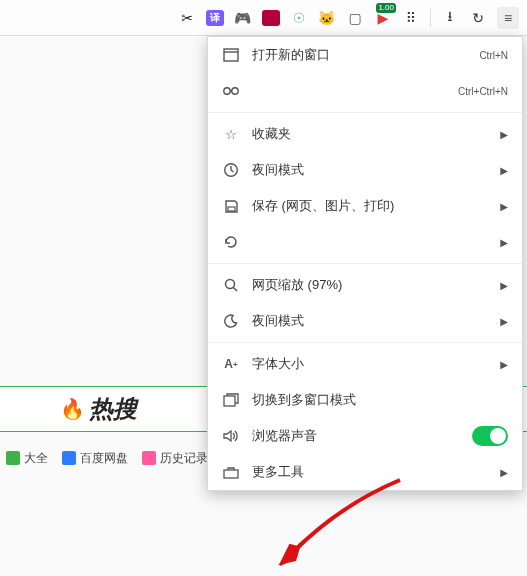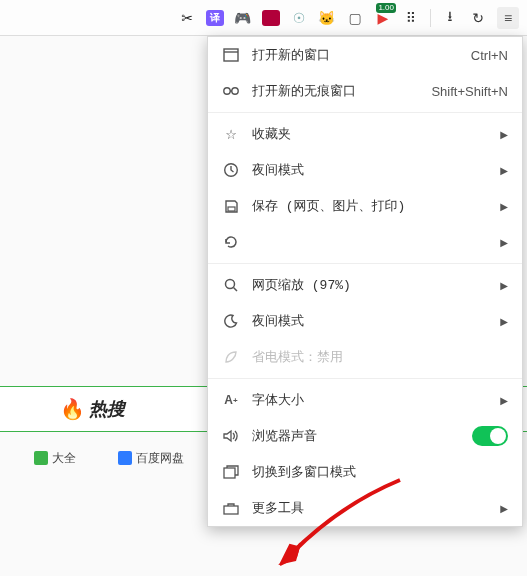--- a/index.html
+++ b/index.html
@@ -54,33 +54,33 @@
     left:0; right:0; top: 350px;
     border-top:1px solid #3cb34a;
     border-bottom:1px solid #3cb34a;
     height:46px;
     display:flex;
     align-items:center;
     padding-left:60px;
     background:#fff;
   }
   .flame { color:#ff5530; font-size:20px; margin-right:4px;}
-  .hot-text { font-weight:bold; font-style:italic; font-size:18px; color:#272727;}
+  .hot-text { font-weight:bold; font-style:italic; font-size:24px; color:#272727;}
   .links-row {
     position:absolute;
     left:0; right:0; top: 410px;
     height:24px;
     display:flex;
     align-items:center;
     gap:14px;
     padding-left:6px;
     font-size:12px;
     color:#444;
   }
-  .link { display:flex; align-items:center; gap:4px;margin-left:28px; }
+  .link { display:flex; align-items:center; gap:4px; }
   .link .li-icon { width:14px; height:14px; border-radius:2px; display:inline-block;}
   
   .menu {
     position:absolute;
     top: 36px;
     right: 4px;
     width: 316px;
     background:#fff;
     border:1px solid #d8d8d8;
     box-shadow: 0 4px 14px rgba(0,0,0,.25);
@@ -96,23 +96,23 @@
     gap:12px;
     position:relative;
   }
   .menu-item.disabled { color:#bbb; }
   .mi-icon {
     width:18px; height:18px;
     display:flex; align-items:center; justify-content:center;
     color:#555; flex-shrink:0;
   }
   .menu-item.disabled .mi-icon { color:#ccc; }
-  .mi-label { flex:0 0 auto;font-family:Liberation Mono, monospace; }
+  .mi-label { flex:0 0 auto; }
   .mi-fill { flex:1; }
-  .mi-hint { color:#555; font-size:13px; }
+  .mi-hint { color:#555; font-size:10px; }
   .mi-arrow { color:#555; font-size:10px; }
   .menu-sep { height:1px; background:#eee; margin:3px 0; }
   .toggle {
     width:36px; height:20px; border-radius:10px;
     background:#10c257; position:relative; flex-shrink:0;
   }
   .toggle::after {
     content:""; position:absolute; right:2px; top:2px;
     width:16px; height:16px; background:#fff; border-radius:50%;
   }
@@ -150,21 +150,21 @@
     <span class="link">
       <span class="li-icon" style="background:#3cb34a"></span>
       <span>大全</span>
     </span>
     <span class="link">
       <span class="li-icon" style="background:#2d7bff"></span>
       <span>百度网盘</span>
     </span>
     <span class="link">
       <span class="li-icon" style="background:#ff5a9e"></span>
-      <span>省电模式</span>
+      <span>历史记录</span>
     </span>
   </div>
 </div>
 
 <div class="menu">
   <div class="menu-item">
     <span class="mi-icon">
         <svg width="16" height="14" viewBox="0 0 16 14">
           <rect x="1" y="1" width="14" height="12" fill="none" stroke="#555" stroke-width="1.4"></rect>
           <line x1="1" y1="4" x2="15" y2="4" stroke="#555" stroke-width="1.4"></line>
@@ -175,23 +175,22 @@
     <span class="mi-hint">Ctrl+N</span>
   </div>
   <div class="menu-item">
     <span class="mi-icon">
         <svg width="18" height="10" viewBox="0 0 18 10">
           <circle cx="5" cy="5" r="3.2" fill="none" stroke="#555" stroke-width="1.4"></circle>
           <circle cx="13" cy="5" r="3.2" fill="none" stroke="#555" stroke-width="1.4"></circle>
           <line x1="8" y1="5" x2="10" y2="5" stroke="#555" stroke-width="1.4"></line>
         </svg>
       </span>
-    <span class="mi-label">打开新的无痕窗口</span>
-    <span class="mi-fill"></span>
-    <span class="mi-hint">Shift+Shift+N</span>
+    <span class="mi-fill"></span>
+    <span class="mi-hint">Ctrl+Ctrl+N</span>
   </div>
   <div class="menu-sep"></div>
   <div class="menu-item">
     <span class="mi-icon">☆</span>
     <span class="mi-label">收藏夹</span>
     <span class="mi-fill"></span>
     <span class="mi-arrow">▶</span>
   </div>
   <div class="menu-item">
     <span class="mi-icon">
@@ -240,54 +239,46 @@
   <div class="menu-item">
     <span class="mi-icon">
         <svg width="14" height="14" viewBox="0 0 14 14">
           <path d="M9 1.5 A6 6 0 1 0 12.5 9 A4.5 4.5 0 0 1 9 1.5 Z" fill="none" stroke="#555" stroke-width="1.4"></path>
         </svg>
       </span>
     <span class="mi-label">夜间模式</span>
     <span class="mi-fill"></span>
     <span class="mi-arrow">▶</span>
   </div>
-  <div class="menu-item disabled">
-    <span class="mi-icon">
-        <svg width="14" height="14" viewBox="0 0 14 14">
-          <path d="M12 2 C4 2 2 8 2 12 C8 12 12 6 12 2 Z" fill="none" stroke="#ccc" stroke-width="1.4"></path>
-        </svg>
-      </span>
-    <span class="mi-label">省电模式：禁用</span>
-  </div>
   <div class="menu-sep"></div>
   <div class="menu-item">
     <span class="mi-icon" style="font-weight:bold;font-size:12px;">A<sup style="font-size:8px;">+</sup></span>
     <span class="mi-label">字体大小</span>
     <span class="mi-fill"></span>
     <span class="mi-arrow">▶</span>
   </div>
   <div class="menu-item">
     <span class="mi-icon">
         <svg width="16" height="14" viewBox="0 0 16 14">
+          <rect x="1" y="3" width="11" height="10" fill="none" stroke="#555" stroke-width="1.3"></rect>
+          <path d="M4 3 V1 H15 V10 H12" fill="none" stroke="#555" stroke-width="1.3"></path>
+        </svg>
+      </span>
+    <span class="mi-label">切换到多窗口模式</span>
+  </div>
+  <div class="menu-item">
+    <span class="mi-icon">
+        <svg width="16" height="14" viewBox="0 0 16 14">
           <path d="M1 5 H4 L8 2 V12 L4 9 H1 Z" fill="none" stroke="#555" stroke-width="1.3"></path>
           <path d="M10 4 A4 4 0 0 1 10 10 M12 2 A7 7 0 0 1 12 12" fill="none" stroke="#555" stroke-width="1.3"></path>
         </svg>
       </span>
     <span class="mi-label">浏览器声音</span>
     <span class="mi-fill"></span>
     <span class="toggle"></span>
-  </div>
-  <div class="menu-item">
-    <span class="mi-icon">
-        <svg width="16" height="14" viewBox="0 0 16 14">
-          <rect x="1" y="3" width="11" height="10" fill="none" stroke="#555" stroke-width="1.3"></rect>
-          <path d="M4 3 V1 H15 V10 H12" fill="none" stroke="#555" stroke-width="1.3"></path>
-        </svg>
-      </span>
-    <span class="mi-label">切换到多窗口模式</span>
   </div>
   <div class="menu-item">
     <span class="mi-icon">
         <svg width="16" height="14" viewBox="0 0 16 14">
           <rect x="1" y="5" width="14" height="8" fill="none" stroke="#555" stroke-width="1.3"></rect>
           <path d="M5 5 V3 H11 V5" fill="none" stroke="#555" stroke-width="1.3"></path>
         </svg>
       </span>
     <span class="mi-label">更多工具</span>
     <span class="mi-fill"></span>

